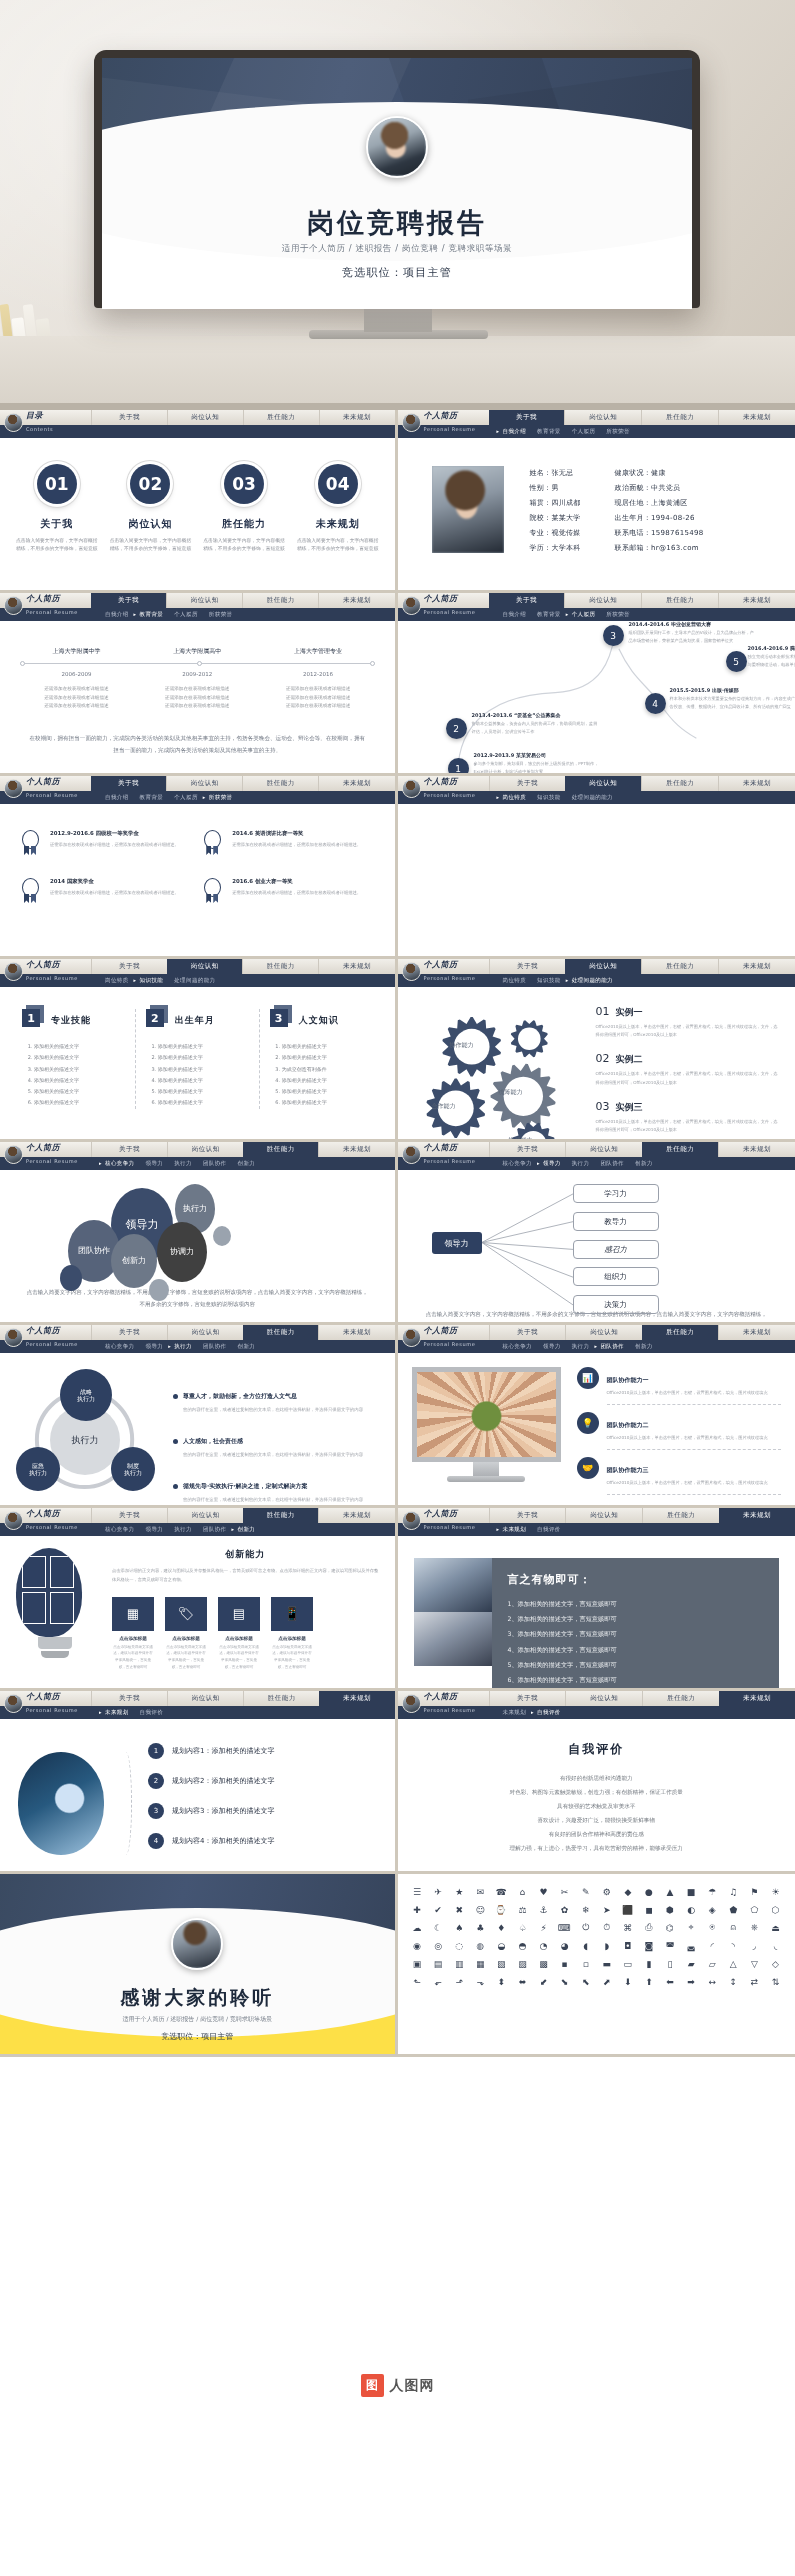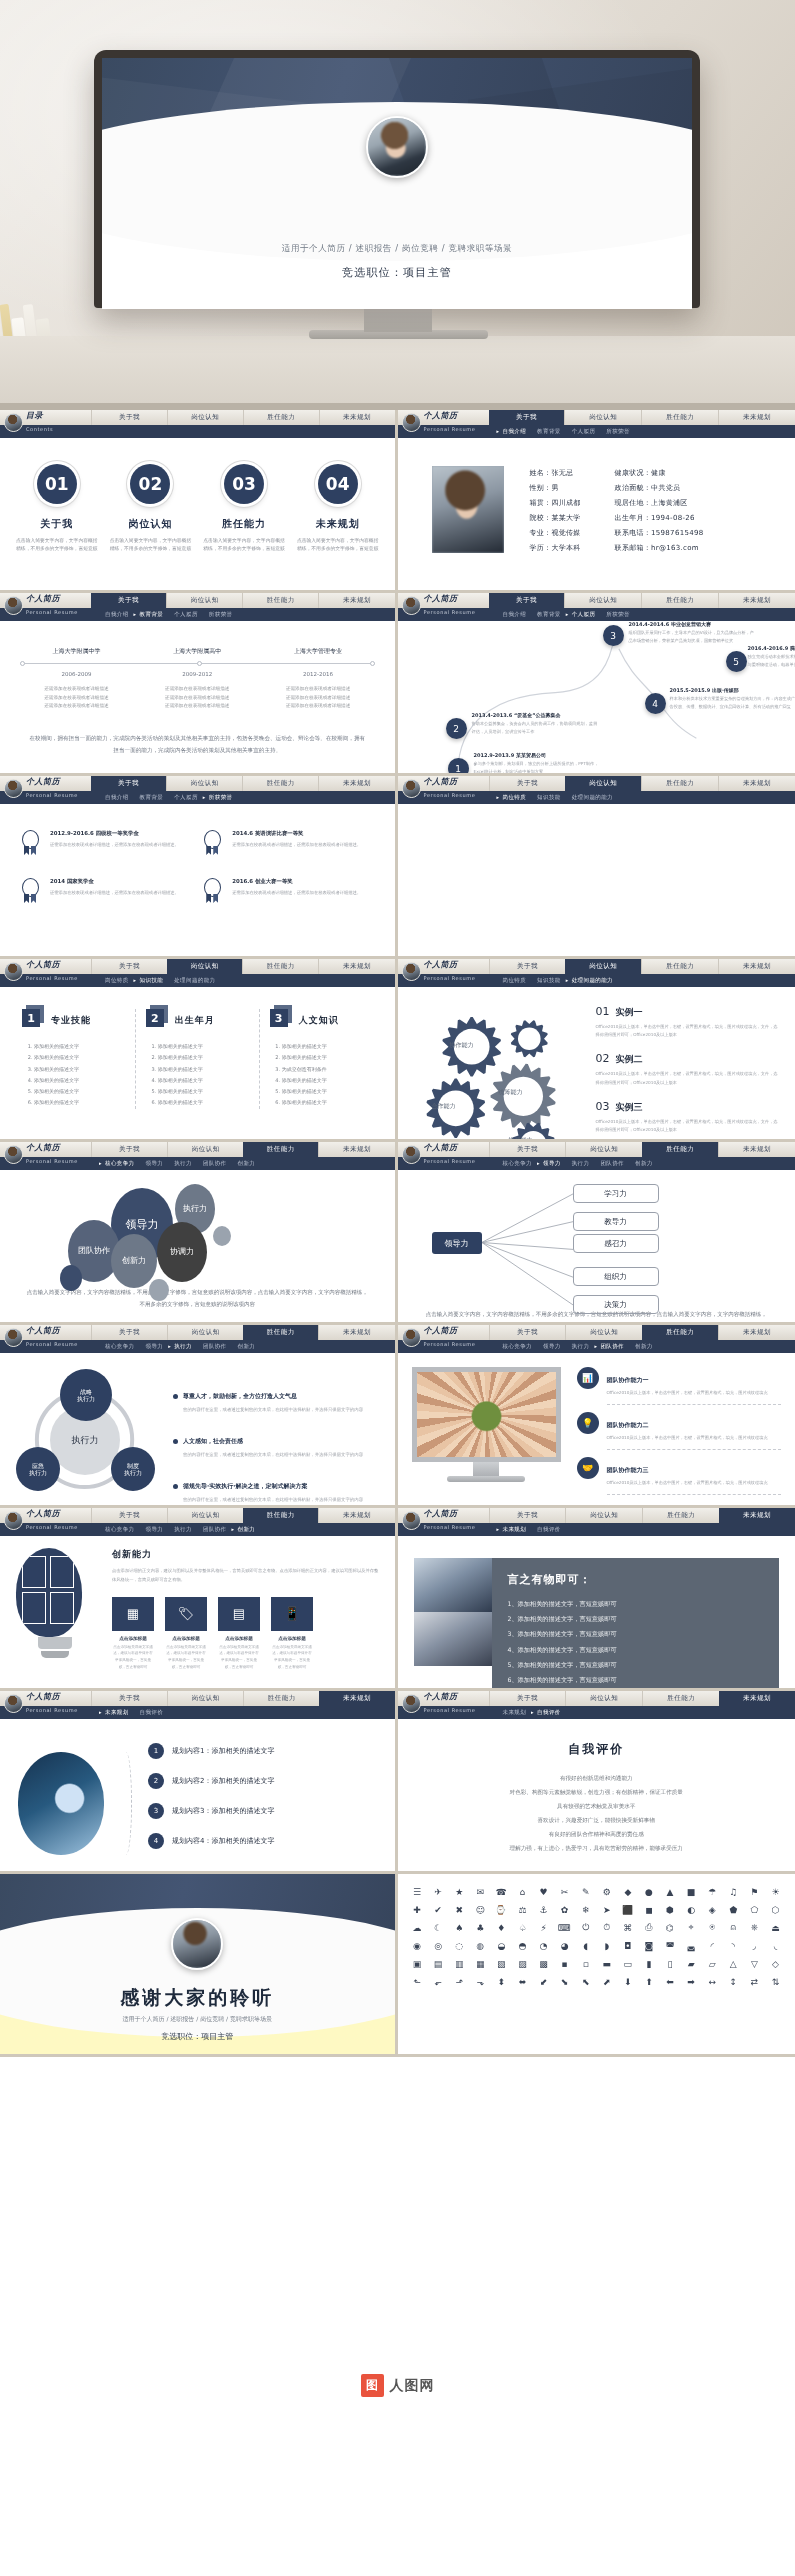--- a/index.html
+++ b/index.html
@@ -219,21 +219,21 @@
   .tm p { font-size:4.2px; color:#9a9ea5; line-height:1.9; margin-top:3px; }
   .dotline { border-top:1px dashed #c9ccd2; margin:0 0 7px 30px; }
 
   
   .bulb { position:relative; width:78px; height:119px; }
   .bulb .glass { width:66px; height:89px; border-radius:50% 50% 45% 45%; background:#2e4061;
      position:relative; overflow:hidden; }
   .bulb .pz { position:absolute; background:#fff; }
   .bulb .cap1 { width:34px; height:12px; margin:0 auto; background:#bfc3c7; border-radius:0 0 4px 4px; }
   .bulb .cap2 { width:28px; height:7px; margin:2px auto 0; background:#a8acb0; border-radius:0 0 5px 5px; }
-  .inv h3 { font-size:9px; color:#222c3d; font-weight:700; letter-spacing:1px; }
+  .inv h3 { font-size:9px; color:#222c3d; font-weight:700; letter-spacing:1px;text-align:center; }
   .inv p { font-size:4.3px; color:#9a9ea5; line-height:2.05; margin-top:6px; }
   .tiles { display:flex; gap:11px; margin-top:12px; }
   .tile { width:42px; }
   .tile .bx { width:42px; height:34px; background:#2e4061; color:#fff; display:flex;
      align-items:center; justify-content:center; font-size:13px; }
   .tile b { display:block; font-size:4.6px; color:#3d4758; text-align:center; margin-top:5px; }
   .tile p { font-size:3.6px; color:#a2a6ad; line-height:1.85; text-align:center; margin-top:3px; }
 
   
   .fp { display:flex; padding:22px 16px 0; }
@@ -258,21 +258,21 @@
   .pl-num { width:16px; height:16px; border-radius:50%; background:#2e4061; color:#fff; font-size:7px;
      display:flex; align-items:center; justify-content:center; flex:none; }
   .pl-item span { font-size:7px; color:#2a3344;text-align:center; }
 
   
   .se { padding-top:22px; text-align:center; }
   .se h3 { font-size:12px; color:#222c3d; letter-spacing:2px; margin-bottom:14px; }
   .se p { font-size:5.6px; color:#72787f; line-height:2.5; }
 
   
-  .thx { position:relative; height:183px; background:#fef9c3; overflow:hidden; }
+  .thx { position:relative; height:183px; background:#fde047; overflow:hidden; }
   .thx .top { position:absolute; inset:0 0 auto 0; height:91px;
      background:linear-gradient(105deg,#3a4a61,#445573 45%,#36445b); }
   .thx .arc { position:absolute; left:-16%; top:34px; width:132%; height:129px; background:#fbfbfb;
      border-radius:50%; }
   .thx .av { position:absolute; left:50%; top:44px; margin-left:-26px; width:52px; height:52px;
      border-radius:50%; overflow:hidden; border:2px solid #fff; z-index:4; background:#9aa5b0;
      box-shadow:0 2px 6px rgba(0,0,0,.28); }
   .thx .av i { position:absolute; inset:0;
      background:radial-gradient(circle at 46% 28%,#5a4330 0 26%,rgba(90,67,48,0) 28%),
                 linear-gradient(165deg,#b9c3cb,#8b96a2 40%,#232a34 100%); filter:blur(1px); }
@@ -317,20 +317,21 @@
       <div class="screen-top">
         <div class="facet f1"></div>
           <div class="facet f2"></div>
         <div class="facet f3"></div>
           <div class="facet f4"></div>
       </div>
       <div class="arc"></div>
       <div class="avatar-hero">
           <div class="face"></div>
         </div>
+      <div class="hero-title">岗位竞聘报告</div>
       <div class="hero-sub">适用于个人简历 / 述职报告 / 岗位竞聘 / 竞聘求职等场景</div>
       <div class="hero-pos">竞选职位：项目主管</div>
     </div>
   </div>
 </div>
 
 <div class="grid" id="grid">
     <div class="srow">
       <div class="slide h170">
         <div class="navbar">
@@ -820,21 +821,21 @@
             <svg width="398" height="139" style="position: absolute; left: 0px; top: 0px;" viewBox="0 0 400 140">
               <line x1="84" y1="73" x2="176" y2="24" stroke="#9aa0ab" stroke-width=".8"></line>
               <line x1="84" y1="73" x2="176" y2="52" stroke="#9aa0ab" stroke-width=".8"></line>
               <line x1="84" y1="73" x2="176" y2="80" stroke="#9aa0ab" stroke-width=".8"></line>
               <line x1="84" y1="73" x2="176" y2="108" stroke="#9aa0ab" stroke-width=".8"></line>
               <line x1="84" y1="73" x2="176" y2="136" stroke="#9aa0ab" stroke-width=".8"></line>
             </svg>
             <div class="root">领导力</div>
             <div class="leaf" style="top: 14px;">学习力</div>
             <div class="leaf" style="top: 42px;">教导力</div>
-            <div class="leaf" style="top: 64px;">感召力</div>
+            <div class="leaf" style="top: 70px; font-style: italic;">感召力</div>
             <div class="leaf" style="top: 97px;">组织力</div>
             <div class="leaf" style="top: 125px;">决策力</div>
           </div>
           <div class="cap">点击输入简要文字内容，文字内容概括精练，不用多余的文字修饰，言短意赅的说明该项内容，点击输入简要文字内容，文字内容概括精练，不用多余的文字修饰，言短意赅的说明该项内容</div>
         </div>
       </div>
     </div>
     <div class="srow">
       <div class="slide h170">
         <div class="navbar">

